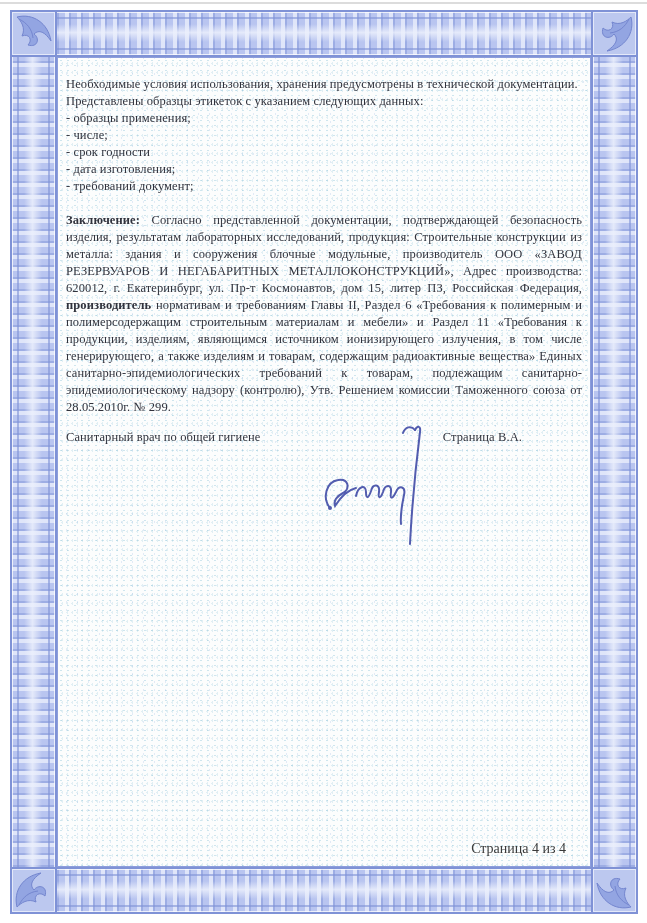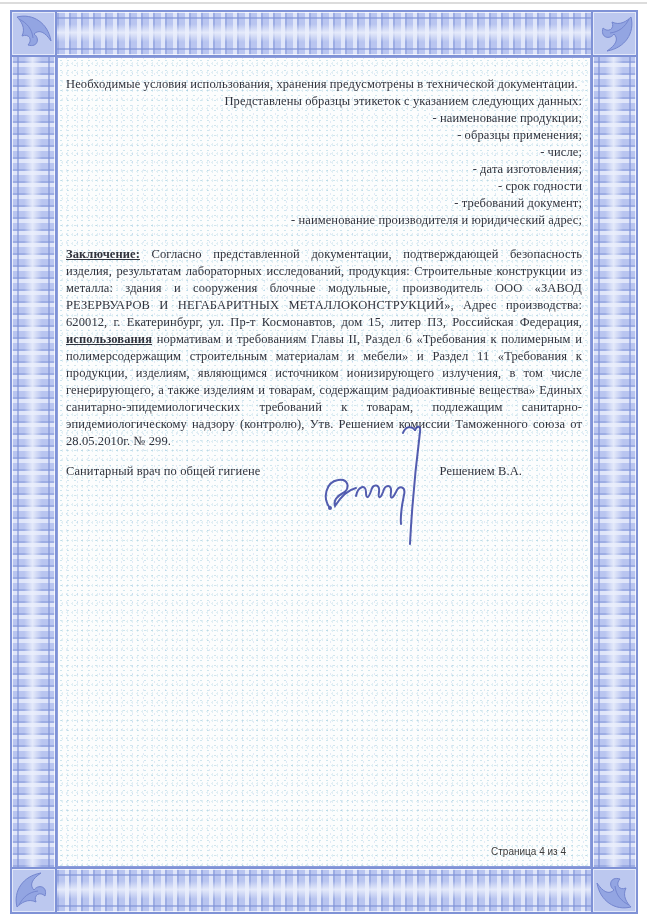--- a/index.html
+++ b/index.html
@@ -80,38 +80,38 @@
   }
   .paper-content {
     position:relative;
     padding:18px 8px 0 8px;
     font-size:12.5px;
     line-height:17px;
     color:#30323c;
     letter-spacing:.1px;
   }
   .para { margin:0; text-align:justify; }
-  .line { margin:0; text-align:right; }
+  .line { margin:0; text-align:left; }
   .conclusion { margin-top:17px; text-align:justify; }
-  .bu { font-weight:bold; text-decoration:underline; }
+  .bu { font-weight:bold; }
   .signoff-row {
     display:flex; align-items:baseline;
   }
   .signoff-name { margin-left:auto; margin-right:60px; white-space:nowrap; }
   .signature-svg {
     position:absolute;
     left:260px; top:366px;
     width:127px; height:127px;
     pointer-events:none;
   }
   .footer-page {
     position:absolute;
     right:24px; bottom:9px;
-    font-family:Liberation Sans, sans-serif;
-    font-size:10px;
+    font-family:Liberation Serif, serif;
+    font-size:14px;
     color:#3a3a3a;
   }
 </style>
 </head>
 <body>
 
 <div class="page">
   <div class="scan-edge-line"></div>
 
   <div class="border-frame">
@@ -145,39 +145,37 @@
       </svg>
     </div>
   </div>
 
   <div class="paper">
     <div class="paper-content">
       <p class="para">Необходимые условия использования, хранения предусмотрены в технической документации.</p>
       <p class="line">Представлены образцы этикеток с указанием следующих данных:</p>
 
       <div>
-        <p class="line">- наименование продукции;</p>
         <p class="line">- образцы применения;</p>
         <p class="line">- числе;</p>
+        <p class="line">- срок годности</p>
         <p class="line">- дата изготовления;</p>
-        <p class="line">- срок годности</p>
         <p class="line">- требований документ;</p>
-        <p class="line">- наименование производителя и юридический адрес;</p>
       </div>
 
       <p class="conclusion">
         <span class="bu">Заключение:</span>
         <span>Согласно представленной документации, подтверждающей безопасность изделия, результатам лабораторных исследований, продукция: Строительные конструкции из металла: здания и сооружения блочные модульные, производитель ООО «ЗАВОД РЕЗЕРВУАРОВ И НЕГАБАРИТНЫХ МЕТАЛЛОКОНСТРУКЦИЙ», Адрес производства: 620012, г. Екатеринбург, ул. Пр-т Космонавтов, дом 15, литер ПЗ, Российская Федерация,</span>
-        <span class="bu">использования</span>
+        <span class="bu">производитель</span>
         <span>нормативам и требованиям Главы II, Раздел 6 «Требования к полимерным и полимерсодержащим строительным материалам и мебели» и Раздел 11 «Требования к продукции, изделиям, являющимся источником ионизирующего излучения, в том числе генерирующего, а также изделиям и товарам, содержащим радиоактивные вещества» Единых санитарно-эпидемиологических требований к товарам, подлежащим санитарно-эпидемиологическому надзору (контролю), Утв. Решением комиссии Таможенного союза от 28.05.2010г. № 299.</span>
       </p>
 
       <div class="signoff-row">
         <span>Санитарный врач по общей гигиене</span>
-        <span class="signoff-name">Решением В.А.</span>
+        <span class="signoff-name">Страница В.А.</span>
       </div>
     </div>
 
     <svg class="signature-svg" viewBox="0 0 127 127" xmlns="http://www.w3.org/2000/svg">
       <g stroke="#3c47a5" stroke-width="2" fill="none" stroke-linecap="round" opacity="0.88">
         <circle cx="12" cy="84" r="2" fill="#3c47a5" stroke="none"></circle>
         <path d="M12,84 C4,74 8,58 20,56 C30,54 33,64 25,69 C19,72 15,77 17,82 C22,74 30,66 38,64"></path>
         <path d="M38,72 C40,62 48,60 48,68 C48,74 50,76 53,67 C55,59 62,60 61,68 C60,74 62,76 65,68 C67,60 74,60 73,68 C72,75 74,76 78,68 C81,61 88,62 86,71 C84,81 82,90 83,100"></path>
         <path d="M97,6 C99,2 103,1 102,8 C98,40 94,80 92,120"></path>
         <path d="M97,6 C93,1 87,3 85,9"></path>

